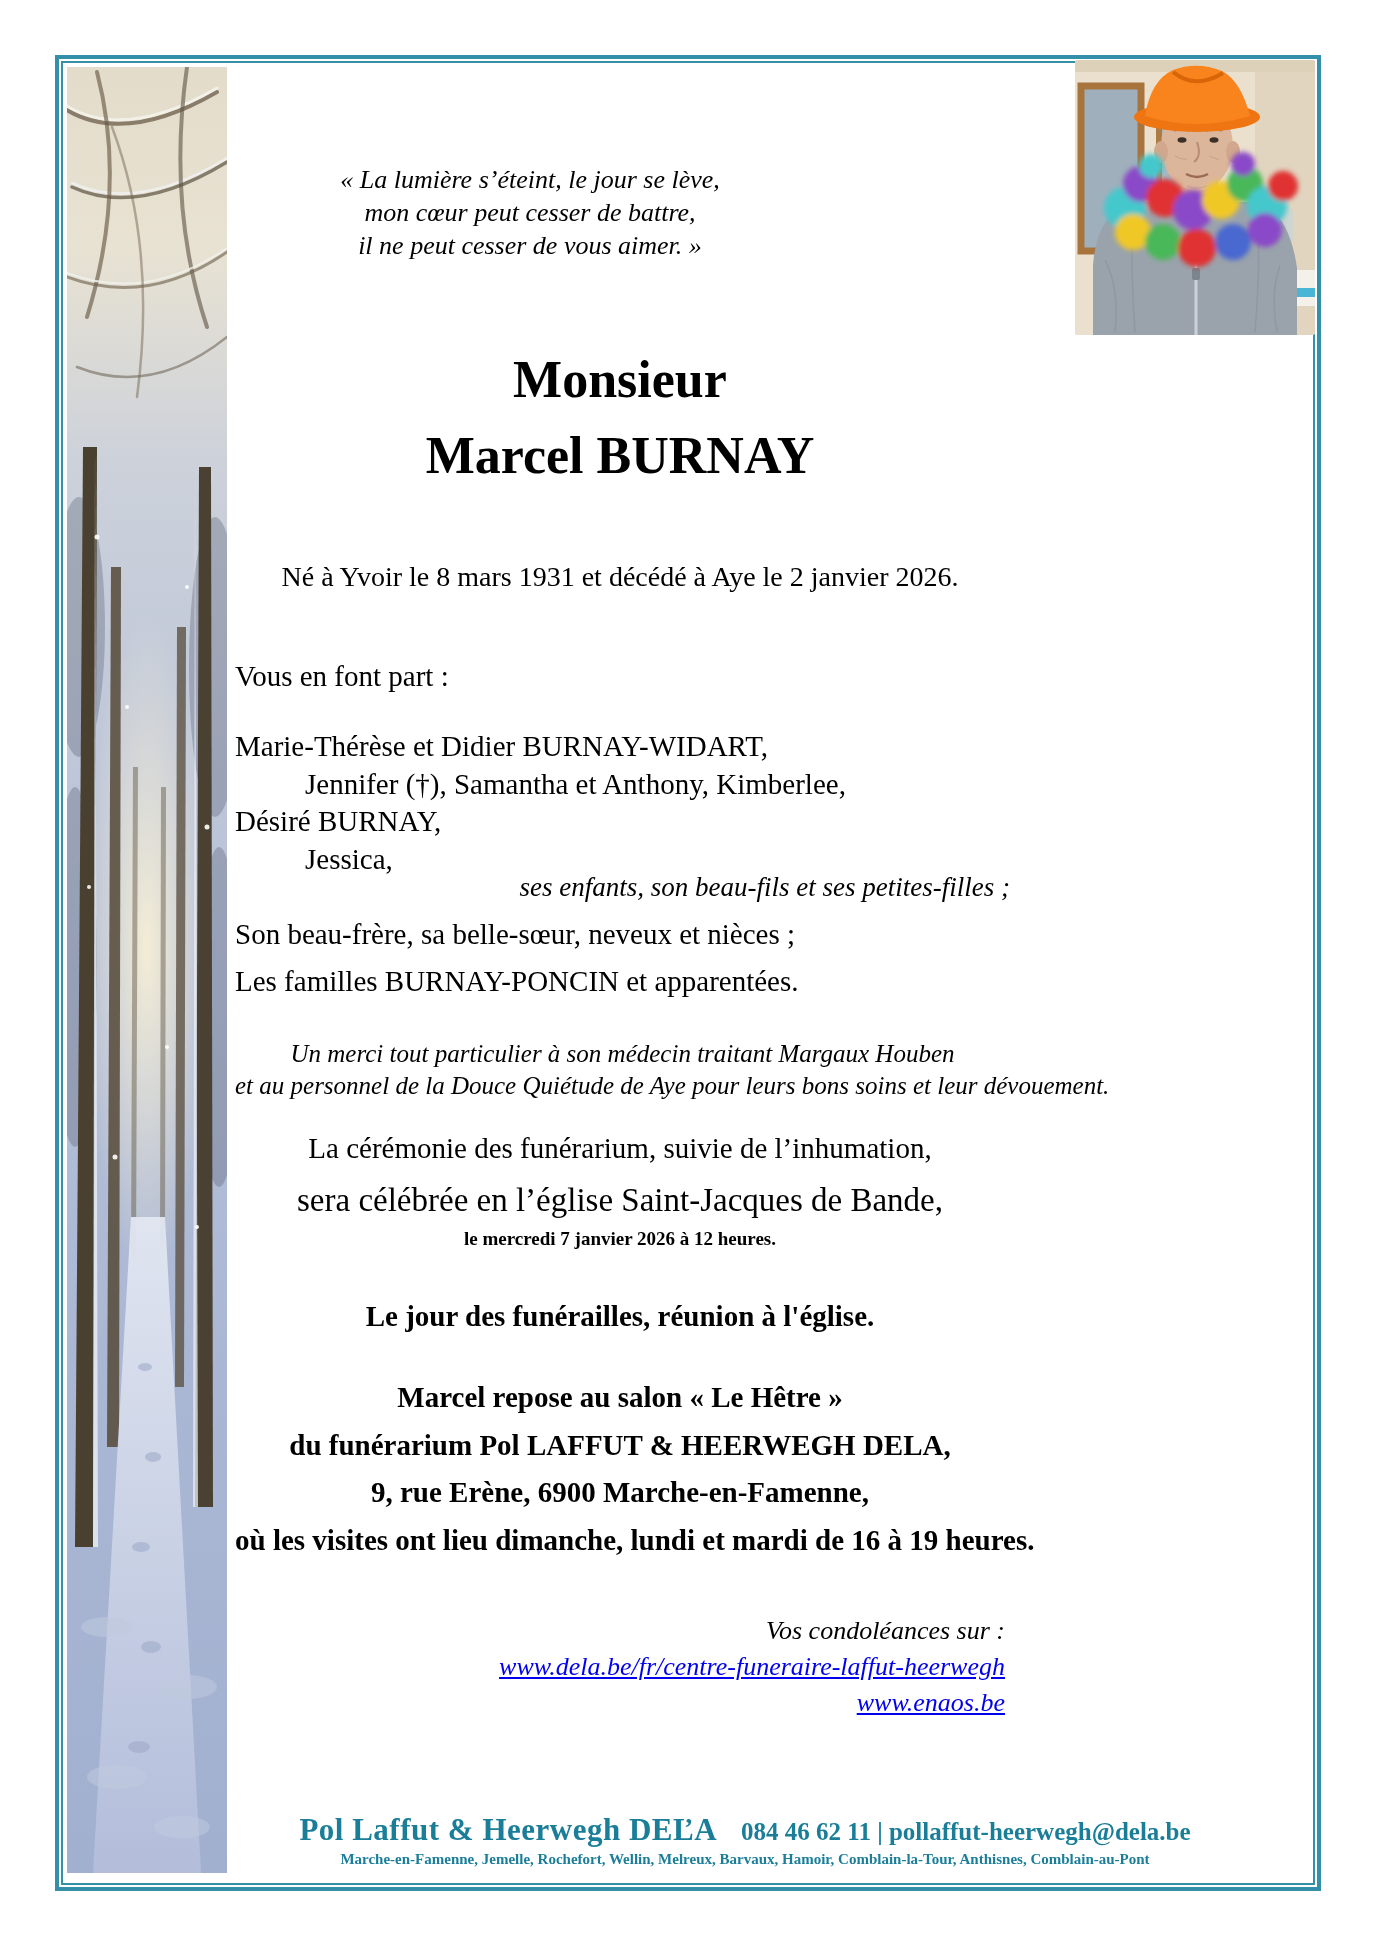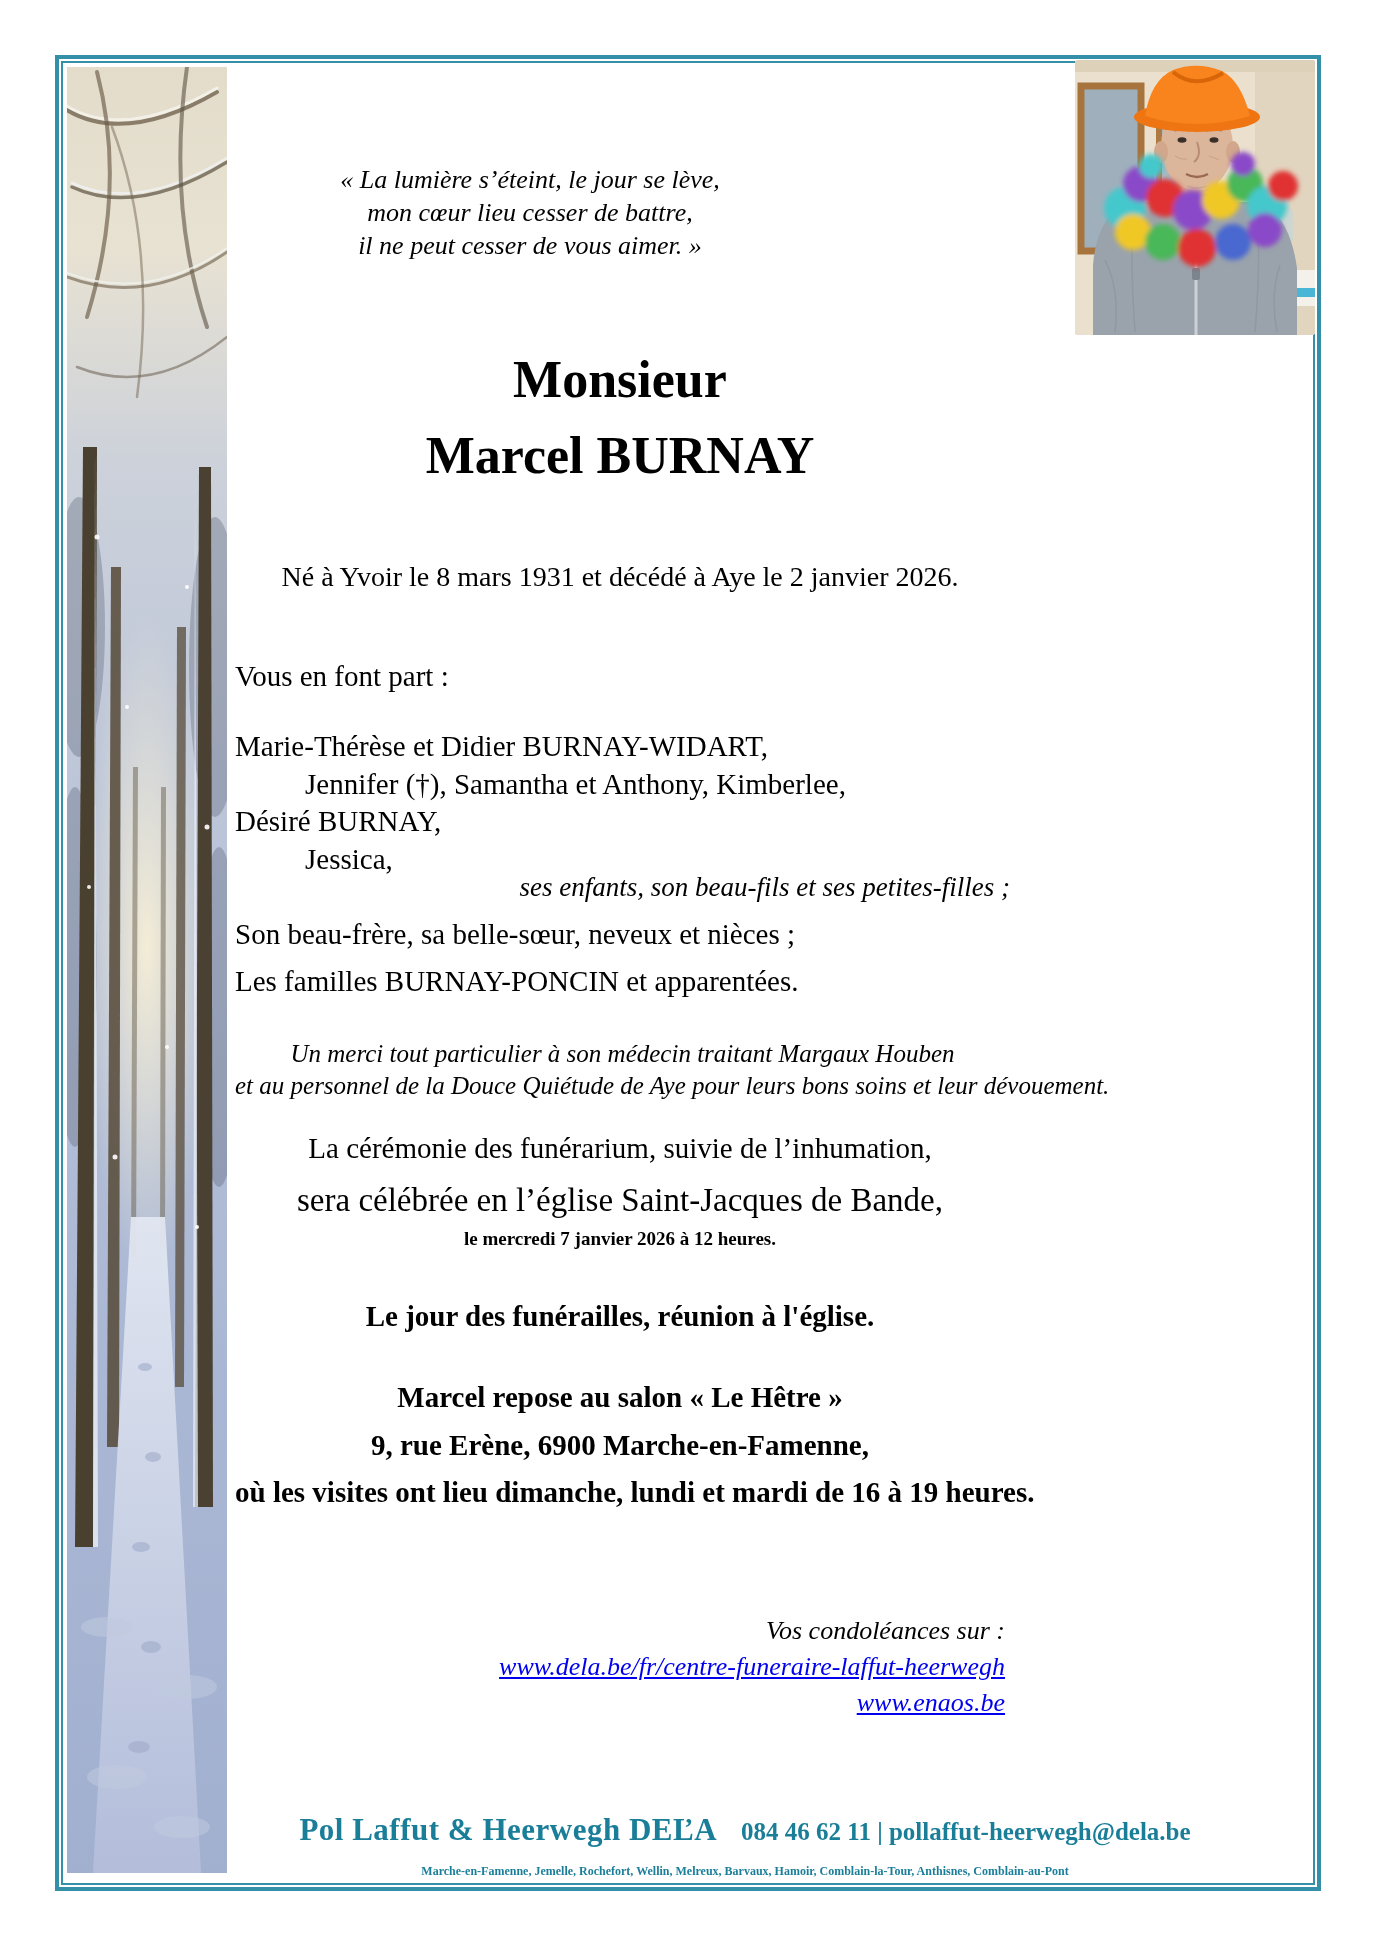--- a/index.html
+++ b/index.html
@@ -114,21 +114,21 @@
     text-align:center; color:var(--accent);
   }
   .footer .brandline{white-space:nowrap;}
   .footer .brand{
     font-size:31px; font-weight:bold; letter-spacing:.5px;
   }
   .footer .contact{
     font-size:25px; font-weight:bold; margin-left:20px;
   }
   .footer .locations{
-    font-size:12px; font-weight:bold; margin-top:16px; white-space:nowrap;
+    font-size:15px; font-weight:bold; margin-top:3px; white-space:nowrap;
   }
 </style>
 </head>
 <body>
 
 <div class="page">
 
   <div class="frame">
     <div class="frame-inner"></div>
   </div>
@@ -286,21 +286,21 @@
         <circle cx="158" cy="182" r="18" fill="#4868d0"></circle>
         <circle cx="190" cy="170" r="17" fill="#8a48c8"></circle>
         <circle cx="76" cy="106" r="12" fill="#45c8cc"></circle>
         <circle cx="168" cy="104" r="12" fill="#8a48c8"></circle>
       </g>
     </svg>
   </div>
 
   <div class="quote">
     <div class="line">« La lumière s’éteint, le jour se lève,</div>
-    <div class="line">mon cœur lieu cesser de battre,</div>
+    <div class="line">mon cœur peut cesser de battre,</div>
     <div class="line">il ne peut cesser de vous aimer. »</div>
   </div>
 
   <div class="title-mr line">Monsieur</div>
   <div class="title-name line">Marcel BURNAY</div>
   <div class="dates line">Né à Yvoir le 8 mars 1931 et décédé à Aye le 2 janvier 2026.</div>
 
   <div class="intro line">Vous en font part :</div>
 
   <div class="family">
@@ -319,20 +319,21 @@
     <div class="line">et au personnel de la Douce Quiétude de Aye pour leurs bons soins et leur dévouement.</div>
   </div>
 
   <div class="cer1 line">La cérémonie des funérarium, suivie de l’inhumation,</div>
   <div class="cer2 line">sera célébrée en l’église Saint-Jacques de Bande,</div>
   <div class="cer3 line">le mercredi 7 janvier 2026 à 12 heures.</div>
   <div class="meeting line">Le jour des funérailles, réunion à l'église.</div>
 
   <div class="repose">
     <div class="line">Marcel repose au salon « Le Hêtre »</div>
+    <div class="line">du funérarium Pol LAFFUT &amp; HEERWEGH DELA,</div>
     <div class="line">9, rue Erène, 6900 Marche-en-Famenne,</div>
     <div class="line">où les visites ont lieu dimanche, lundi et mardi de 16 à 19 heures.</div>
   </div>
 
   <div class="condolences">
     <div class="line">Vos condoléances sur :</div>
     <a href="#" class="line">www.dela.be/fr/centre-funeraire-laffut-heerwegh</a>
     <a href="#" class="line">www.enaos.be</a>
   </div>
 

